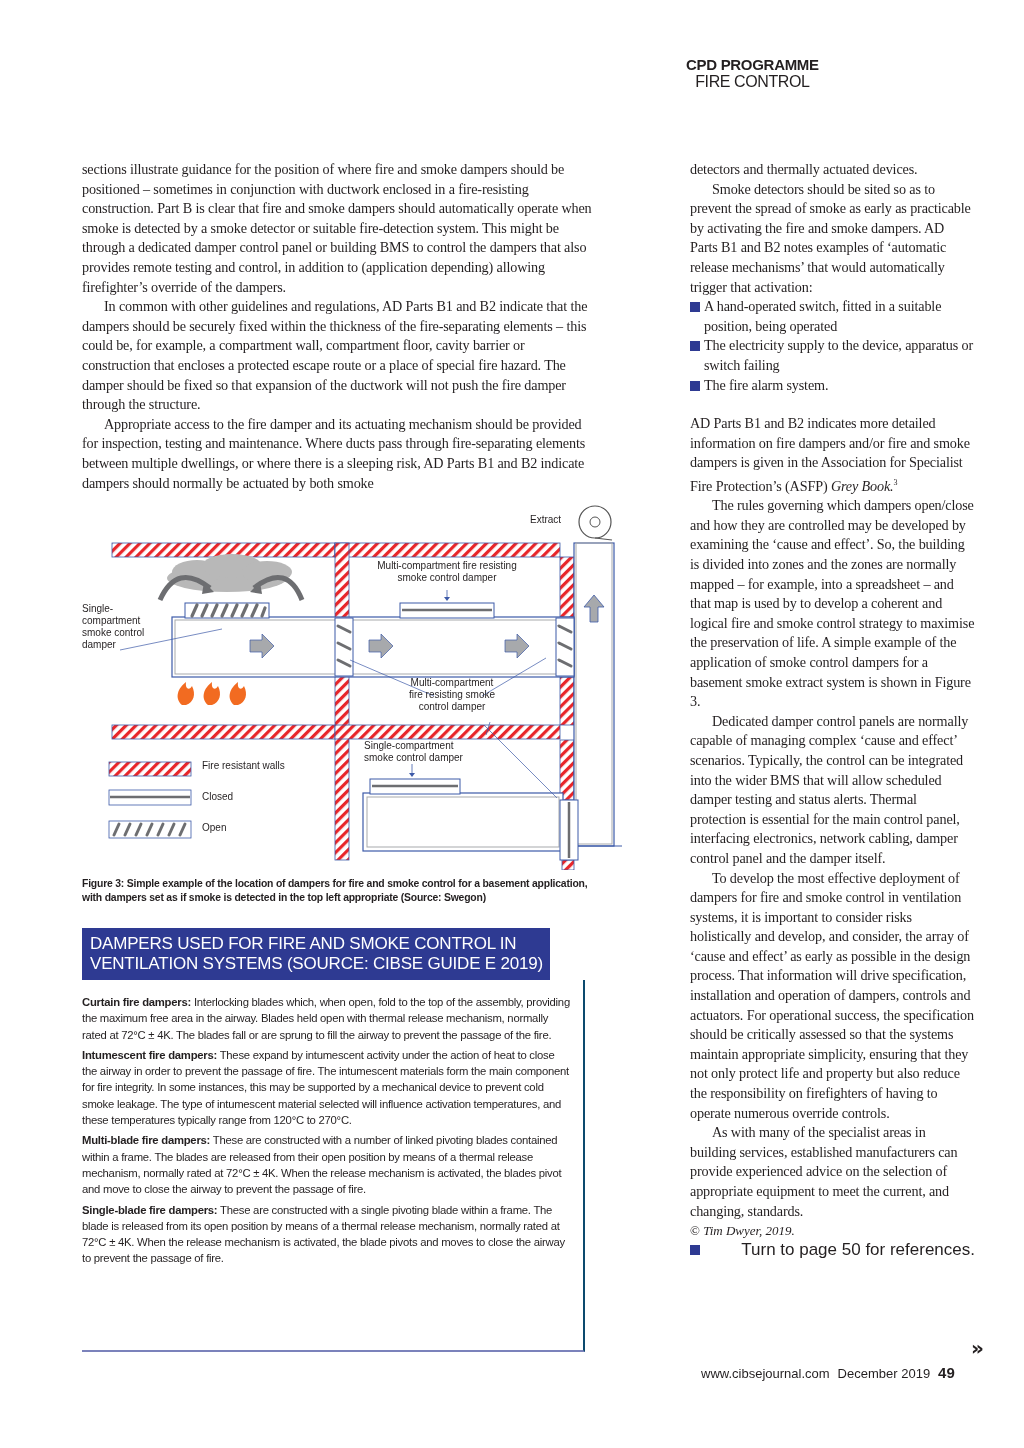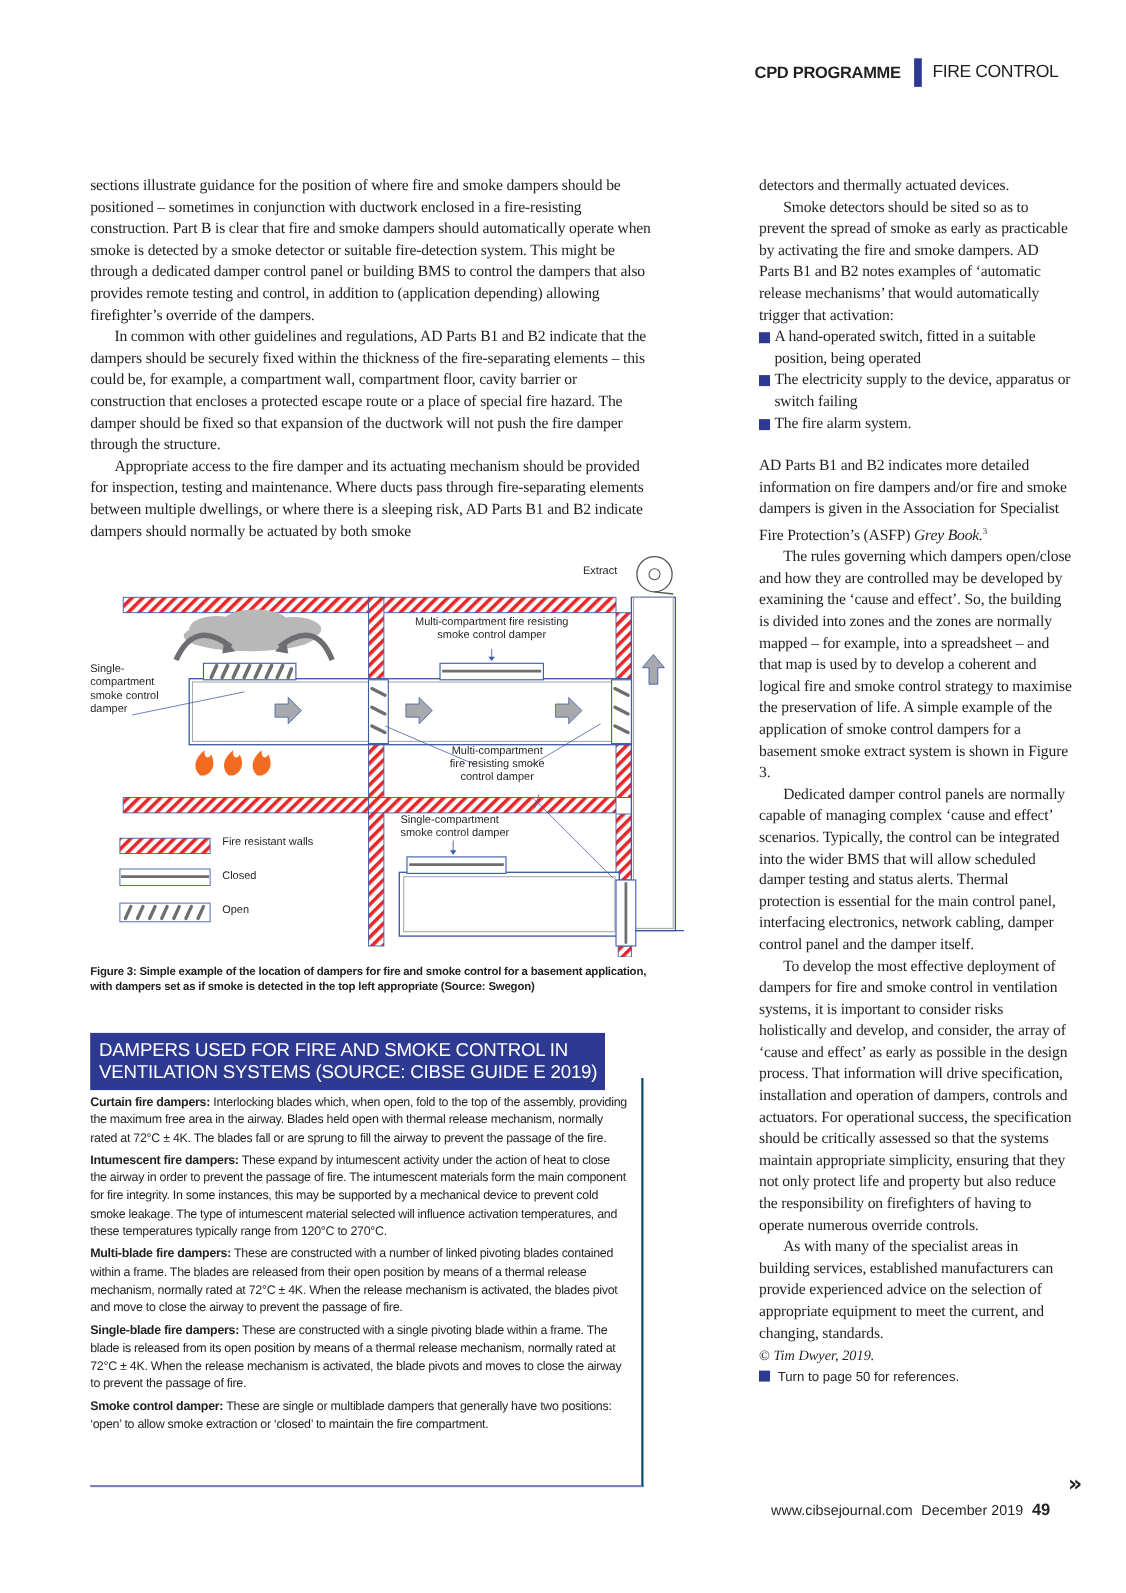--- a/index.html
+++ b/index.html
@@ -1,44 +1,44 @@
 <!DOCTYPE html>
 <html><head>
 <meta charset="utf-8">
 <style>
   html, body { margin:0; padding:0; background:#ffffff; }
   body { width:1024px; height:1448px; position:relative; overflow:hidden; color:#231f20; }
 
   
-  #header { position:absolute; top:56px; left:686px; height:20px; display:flex; align-items:center; }
+  #header { position:absolute; top:56px; left:686px; height:20px; display:flex; align-items:center;flex-direction:column; }
   #header .section { font-family:"Liberation Sans",sans-serif; font-weight:bold; font-size:15px; letter-spacing:-0.3px; color:#231f20; }
   #header .bar { width:7px; height:26px; background:#2e3a92; margin:0 10px 0 12px; }
   #header .topic { font-family:"Liberation Sans",sans-serif; font-size:16px; letter-spacing:-0.4px; color:#231f20; }
 
   
   .col-left { position:absolute; left:82px; top:160px; width:512px; }
   .col-right { position:absolute; left:690px; top:160px; width:285px; }
   .para { font-family:"Liberation Serif",serif; font-size:14.2px; line-height:19.6px; margin:0; letter-spacing:-0.15px; }
   .indent { text-indent:22px; }
   .bullets { list-style:none; margin:0; padding:0; }
   .bullets li { font-family:"Liberation Serif",serif; font-size:14.2px; line-height:19.6px; position:relative; padding-left:14px; letter-spacing:-0.15px; }
   .bullets li .sq { position:absolute; left:0; top:5px; width:10px; height:10px; background:#2e3a92; }
   .gap { height:19px; }
   .copyright { font-family:"Liberation Serif",serif; font-size:13px; line-height:19px; font-style:italic; }
-  .refline { font-family:"Liberation Sans",sans-serif; font-size:12px; line-height:20px; display:flex; align-items:center; }
+  .refline { font-family:"Liberation Sans",sans-serif; font-size:17px; line-height:20px; display:flex; align-items:center;justify-content:space-between; }
   .refline .sq { width:10px; height:10px; background:#2e3a92; margin-right:7px; }
   #chevrons { position:absolute; left:971px; top:1336px; font-family:"DejaVu Sans",sans-serif; font-size:20px; font-weight:bold; color:#231f20; }
 
   
   #figure { position:absolute; left:82px; top:500px; width:540px; height:370px; }
   .fig-label { font-family:"Liberation Sans",sans-serif; font-size:10px; line-height:12px; color:#231f20; position:absolute; }
   #figcaption { position:absolute; left:82px; top:877px; width:520px; font-family:"Liberation Sans",sans-serif; font-weight:bold; font-size:10.4px; line-height:13.5px; letter-spacing:-0.2px; }
 
   
-  #box-title { position:absolute; left:82px; top:928px; width:468px; height:52px; background:#2e3a92; color:#ffffff; font-family:"Liberation Sans",sans-serif; font-size:17px; line-height:20px; padding:6px 0 0 8px; box-sizing:border-box; letter-spacing:-0.2px;margin-top:11px; }
+  #box-title { position:absolute; left:82px; top:928px; width:468px; height:52px; background:#2e3a92; color:#ffffff; font-family:"Liberation Sans",sans-serif; font-size:17px; line-height:20px; padding:6px 0 0 8px; box-sizing:border-box; letter-spacing:-0.2px; }
   #box-body { position:absolute; left:82px; top:980px; width:503px; height:372px; border-right:2px solid #0c4a6e; border-bottom:2px solid #7b82bb; box-sizing:border-box; }
   #box-body .entries { position:absolute; left:0; top:14px; width:490px; }
   .entry { font-family:"Liberation Sans",sans-serif; font-size:11.3px; line-height:16.3px; margin:0 0 4px 0; letter-spacing:-0.25px; }
   .entry b { font-weight:bold; }
 
   
   #footer { position:absolute; top:1364px; left:701px; font-family:"Liberation Sans",sans-serif; font-size:13px; display:flex; align-items:baseline; }
   #footer .site { margin-right:8px; }
   #footer .date { margin-right:8px; }
   #footer .page { font-weight:bold; font-size:15px; }
@@ -217,21 +217,20 @@
 <div id="box-title">
   <div>DAMPERS USED FOR FIRE AND SMOKE CONTROL IN</div>
   <div>VENTILATION SYSTEMS (SOURCE: CIBSE GUIDE E 2019)</div>
 </div>
 <div id="box-body">
   <div class="entries">
     <p class="entry"><b>Curtain fire dampers:</b><span> Interlocking blades which, when open, fold to the top of the assembly, providing the maximum free area in the airway. Blades held open with thermal release mechanism, normally rated at 72°C ± 4K. The blades fall or are sprung to fill the airway to prevent the passage of the fire.</span></p>
     <p class="entry"><b>Intumescent fire dampers:</b><span> These expand by intumescent activity under the action of heat to close the airway in order to prevent the passage of fire. The intumescent materials form the main component for fire integrity. In some instances, this may be supported by a mechanical device to prevent cold smoke leakage. The type of intumescent material selected will influence activation temperatures, and these temperatures typically range from 120°C to 270°C.</span></p>
     <p class="entry"><b>Multi-blade fire dampers:</b><span> These are constructed with a number of linked pivoting blades contained within a frame. The blades are released from their open position by means of a thermal release mechanism, normally rated at 72°C ± 4K. When the release mechanism is activated, the blades pivot and move to close the airway to prevent the passage of fire.</span></p>
     <p class="entry"><b>Single-blade fire dampers:</b><span> These are constructed with a single pivoting blade within a frame. The blade is released from its open position by means of a thermal release mechanism, normally rated at 72°C ± 4K. When the release mechanism is activated, the blade pivots and moves to close the airway to prevent the passage of fire.</span></p>
-    <p class="entry"><b>Smoke control damper:</b><span> These are single or multiblade dampers that generally have two positions: ‘open’ to allow smoke extraction or ‘closed’ to maintain the fire compartment.</span></p>
   </div>
 </div>
 
 <div class="col-right">
   <p class="para">detectors and thermally actuated devices.</p>
   <p class="para indent">Smoke detectors should be sited so as to prevent the spread of smoke as early as practicable by activating the fire and smoke dampers. AD Parts B1 and B2 notes examples of ‘automatic release mechanisms’ that would automatically trigger that activation:</p>
   <ul class="bullets">
     <li><span class="sq"></span><span>A hand-operated switch, fitted in a suitable position, being operated</span></li>
     <li><span class="sq"></span><span>The electricity supply to the device, apparatus or switch failing</span></li>
     <li><span class="sq"></span><span>The fire alarm system.</span></li>

